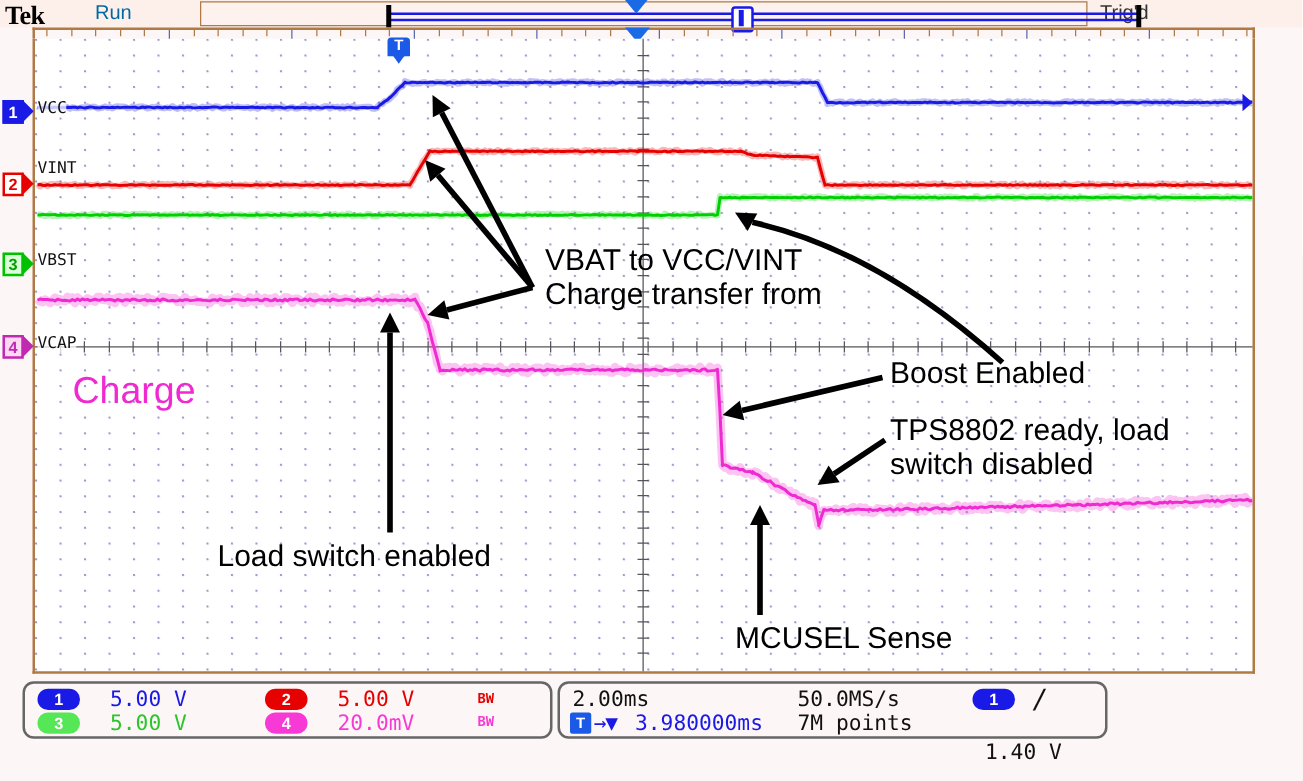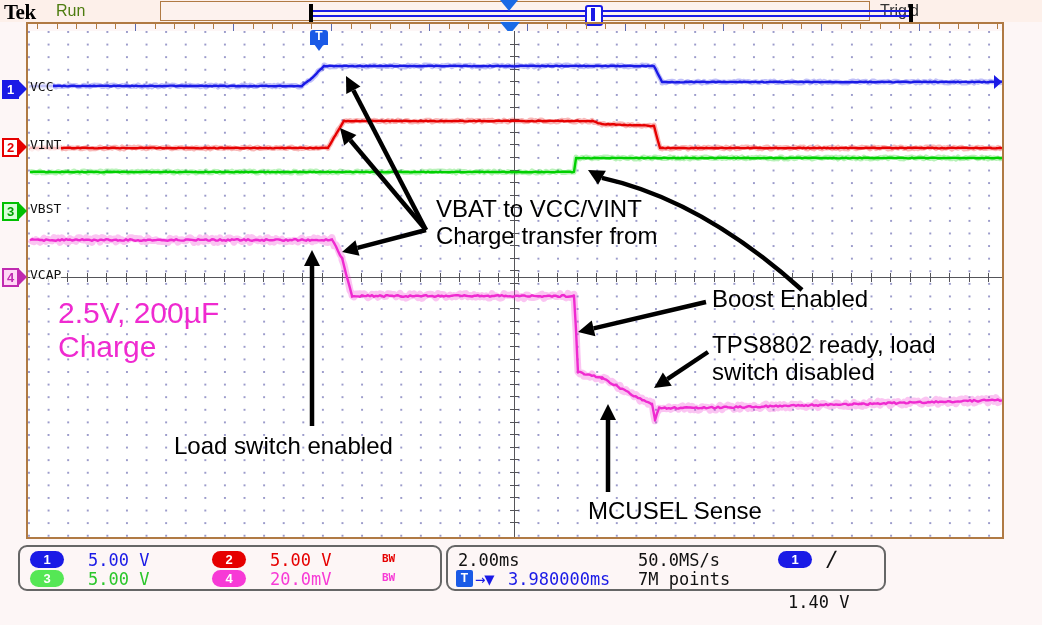--- a/index.html
+++ b/index.html
@@ -5,21 +5,21 @@
   html,body{margin:0;padding:0;background:#fff;}
   body{width:1042px;height:625px;position:relative;overflow:hidden;
        font-family:"Liberation Sans",sans-serif;}
 
   .scope{position:absolute;left:0;top:0;width:1042px;height:625px;background:#fdf6f6;}
 
   
   .topbar{position:absolute;left:0;top:0;width:1042px;height:22px;background:#fdf0ea;}
   .tek-logo{position:absolute;left:4px;top:0px;font-family:"Liberation Serif",serif;
             font-weight:bold;font-size:21px;color:#000;letter-spacing:-0.5px;}
-  .run-state{position:absolute;left:56px;top:2px;font-size:16px;color:#4d7c0f;}
+  .run-state{position:absolute;left:76px;top:2px;font-size:16px;color:#0369a1;}
   .trigd{position:absolute;left:880px;top:2px;font-size:16px;color:#333;}
 
   .overview{position:absolute;left:160px;top:1px;width:710px;height:20px;
             background:#fdf2ee;border:1px solid #b07a44;box-sizing:border-box;}
   .ov-line{position:absolute;left:150px;top:8px;width:600px;height:0;
            border-top:2px solid #1a1ae6;}
   .ov-line2{position:absolute;left:150px;top:13px;width:600px;height:0;
            border-top:2px solid #1a1ae6;}
   .ov-bracket-l{position:absolute;left:148px;top:2px;width:4px;height:18px;background:#000;}
   .ov-bracket-r{position:absolute;left:748px;top:2px;width:4px;height:18px;background:#000;}
@@ -325,42 +325,41 @@
         <div class="box" style="background: rgb(26, 26, 230); border: 2px solid rgb(26, 26, 230);"></div>
         <div class="arr" style="border-left: 9px solid rgb(26, 26, 230);"></div>
         <div class="num" style="color: rgb(255, 255, 255);">1</div>
       </div>
       <div class="chlabel" style="left: 30px; top: 79px;">VCC</div>
       <div class="chm" style="left: 2px; top: 138px;">
         <div class="box" style="background: rgb(255, 255, 255); border: 2px solid rgb(230, 0, 0);"></div>
         <div class="arr" style="border-left: 9px solid rgb(230, 0, 0);"></div>
         <div class="num" style="color: rgb(230, 0, 0);">2</div>
       </div>
-      <div class="chlabel" style="left: 30px; top: 137px;">VINT</div>
+      <div class="chlabel" style="left: 30px; top: 127px;">VINT</div>
       <div class="chm" style="left: 2px; top: 202px;">
         <div class="box" style="background: rgb(216, 255, 216); border: 2px solid rgb(0, 192, 0);"></div>
         <div class="arr" style="border-left: 9px solid rgb(0, 192, 0);"></div>
         <div class="num" style="color: rgb(0, 160, 0);">3</div>
       </div>
       <div class="chlabel" style="left: 30px; top: 201px;">VBST</div>
       <div class="chm" style="left: 2px; top: 268px;">
         <div class="box" style="background: rgb(255, 216, 245); border: 2px solid rgb(192, 42, 176);"></div>
         <div class="arr" style="border-left: 9px solid rgb(192, 42, 176);"></div>
         <div class="num" style="color: rgb(192, 42, 176);">4</div>
       </div>
       <div class="chlabel" style="left: 30px; top: 267px;">VCAP</div>
     </div>
 
   <div id="annos">
       <div class="anno" style="left: 436px; top: 196px;">
         <div>VBAT to VCC/VINT</div>
         <div>Charge transfer from</div>
       </div>
       <div class="anno-mag" style="left: 58px; top: 296px;">
-        <div>2.5V, 200µF</div>
         <div>Charge</div>
       </div>
       <div class="anno" style="left: 712px; top: 286px;">
         <div>Boost Enabled</div>
       </div>
       <div class="anno" style="left: 712px; top: 332px;">
         <div>TPS8802 ready, load</div>
         <div>switch disabled</div>
       </div>
       <div class="anno" style="left: 174px; top: 433px;">

